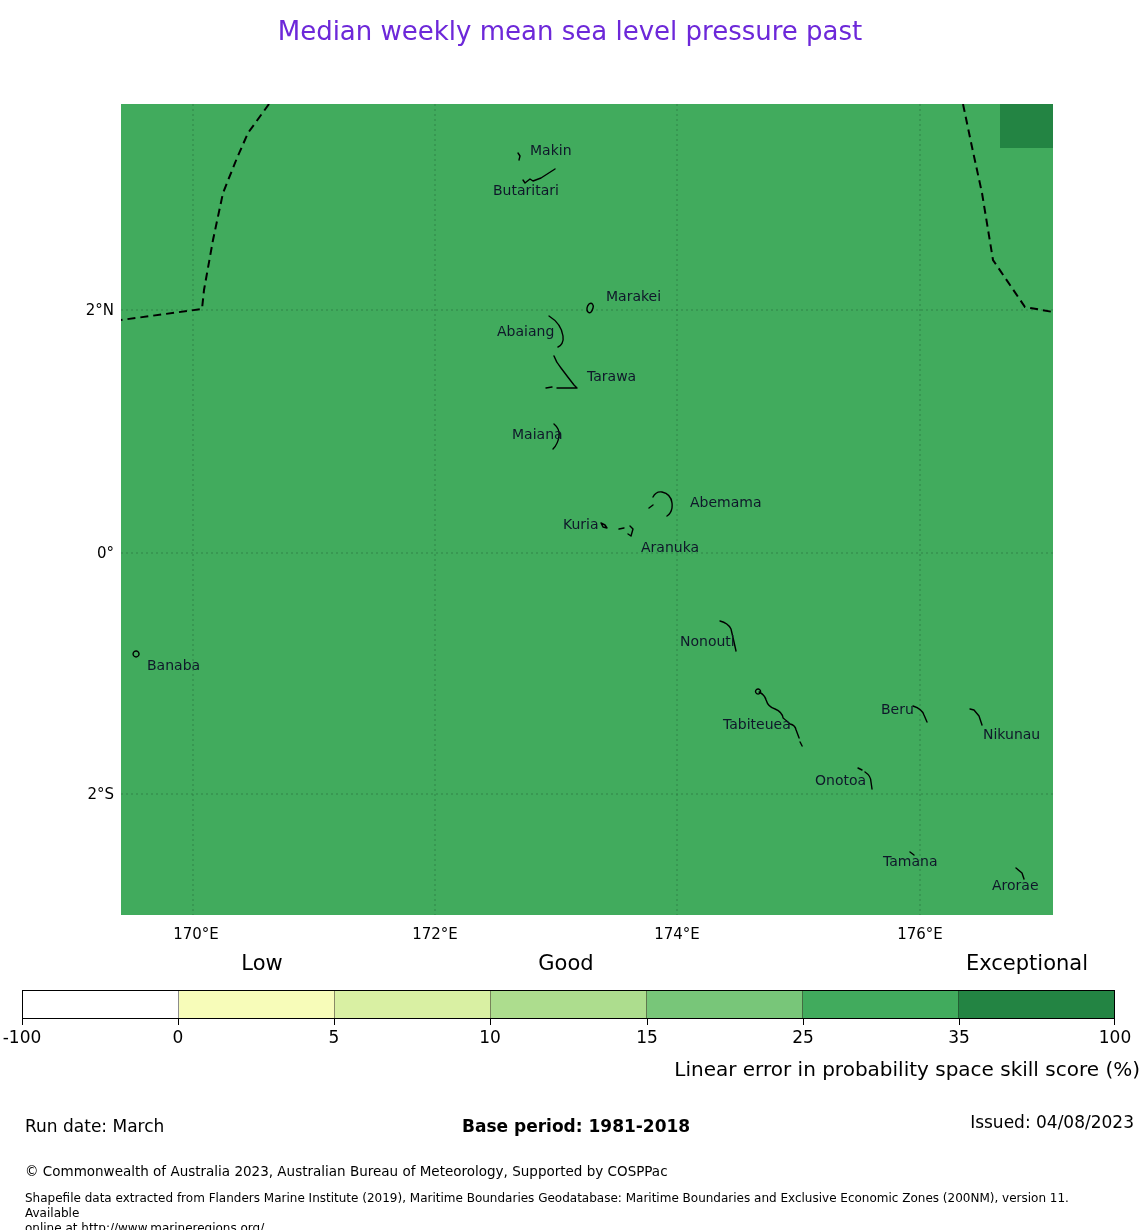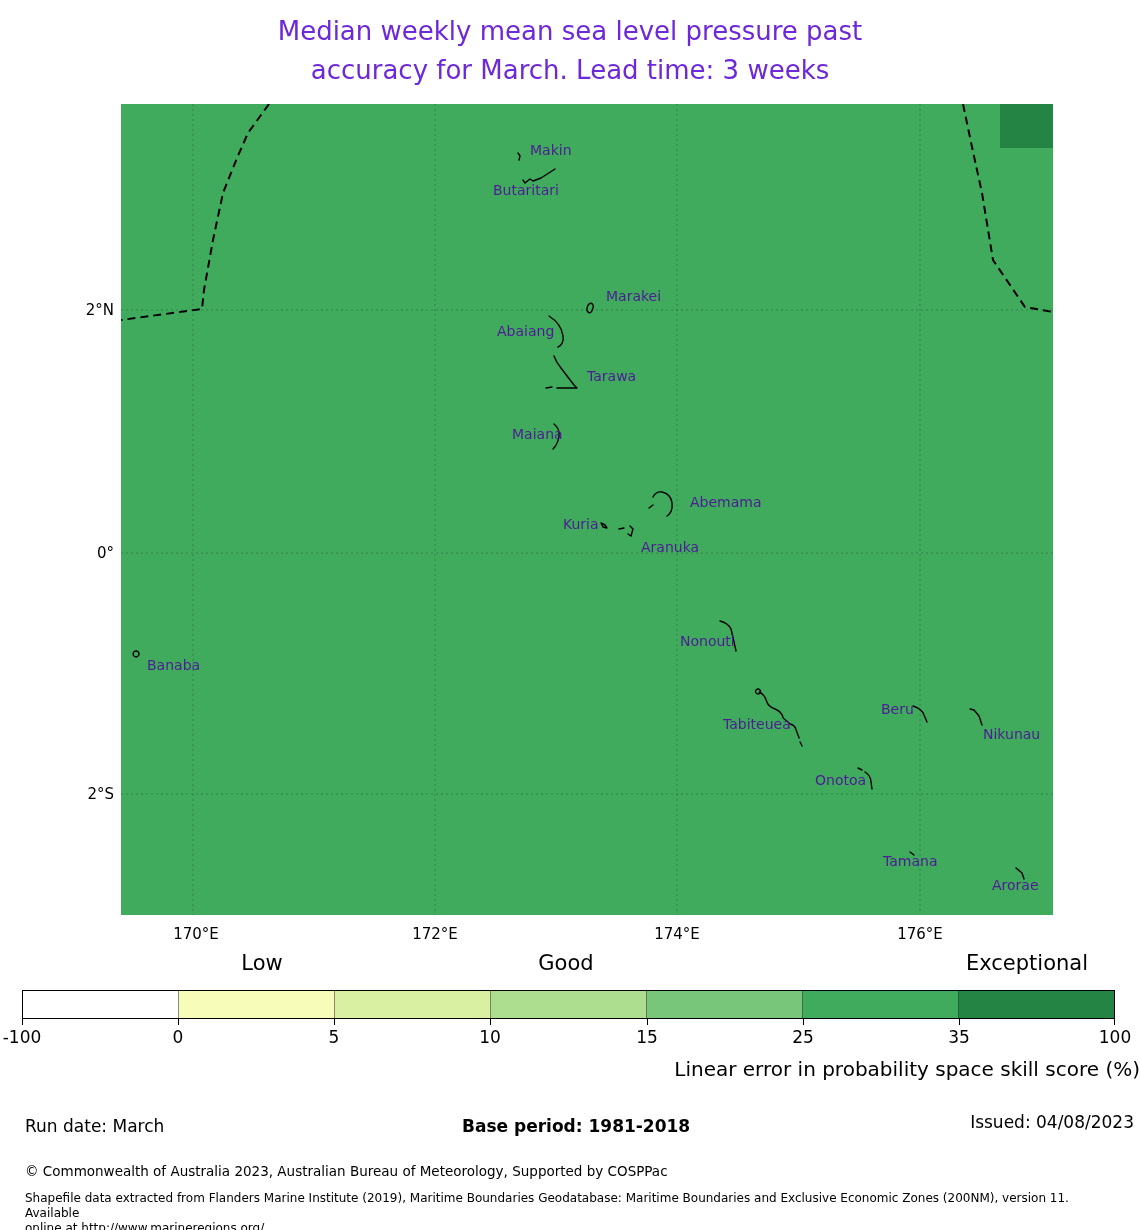--- a/index.html
+++ b/index.html
@@ -2,21 +2,21 @@
 <html><head>
 <meta charset="utf-8">
 <style>
   html,body{margin:0;padding:0;background:#ffffff;}
   #page{position:relative;width:1140px;height:1230px;background:#ffffff;
         font-family:"DejaVu Sans","Liberation Sans",sans-serif;color:#000;overflow:hidden;}
   .abs{position:absolute;}
   #title{top:12px;left:0;width:1140px;text-align:center;font-size:26px;line-height:39px;color:#6d28d9;}
   #map{top:104px;left:121px;width:932px;height:811px;background:#41ab5d;}
   #map svg{position:absolute;top:0;left:0;}
-  .island-label{position:absolute;font-size:14px;line-height:18px;white-space:nowrap;color:#4c1d95;}
+  .island-label{position:absolute;font-size:14px;line-height:18px;white-space:nowrap;color:#0f172a;}
   .ytick{position:absolute;right:1026px;width:90px;text-align:right;font-size:15px;line-height:18px;}
   .xtick{position:absolute;top:925px;width:80px;text-align:center;font-size:15px;line-height:18px;}
   .qual{position:absolute;top:950px;width:220px;text-align:center;font-size:21px;line-height:26px;}
   #cbar{top:990px;left:22px;width:1093px;height:29px;display:flex;border:1px solid #000;box-sizing:border-box;}
   #cbar .seg{flex:1;height:100%;border-right:1px solid rgba(0,0,0,0.45);}
   #cbar .seg:last-child{border-right:none;}
   .cb-tickmark{position:absolute;top:1019px;width:1px;height:6px;background:#000;}
   .cb-ticklabel{position:absolute;top:1026px;width:80px;text-align:center;font-size:17px;line-height:22px;}
   #cbar-label{top:1056px;left:0;width:1140px;text-align:right;font-size:20px;line-height:26px;}
   .foot{font-size:17px;line-height:22px;}
@@ -27,21 +27,20 @@
   #copyright{top:1162px;left:25px;font-size:13.5px;line-height:18px;}
   #shapefile{top:1191px;left:25px;width:1100px;font-size:12px;line-height:15px;}
 </style>
 </head>
 <body>
 
 <div id="page">
 
   <div id="title" class="abs">
     <div>Median weekly mean sea level pressure past</div>
-    <div>accuracy for March. Lead time: 3 weeks</div>
   </div>
 
   <div id="map" class="abs">
     <svg width="932" height="811" viewBox="0 0 932 811">
 
       <rect x="879" y="0" width="53" height="44" fill="#238443"></rect>
 
       <g stroke="#1f5c35" stroke-opacity="0.5" stroke-width="1" stroke-dasharray="2,3">
         <line x1="72" y1="0" x2="72" y2="811"></line>
         <line x1="314" y1="0" x2="314" y2="811"></line>

